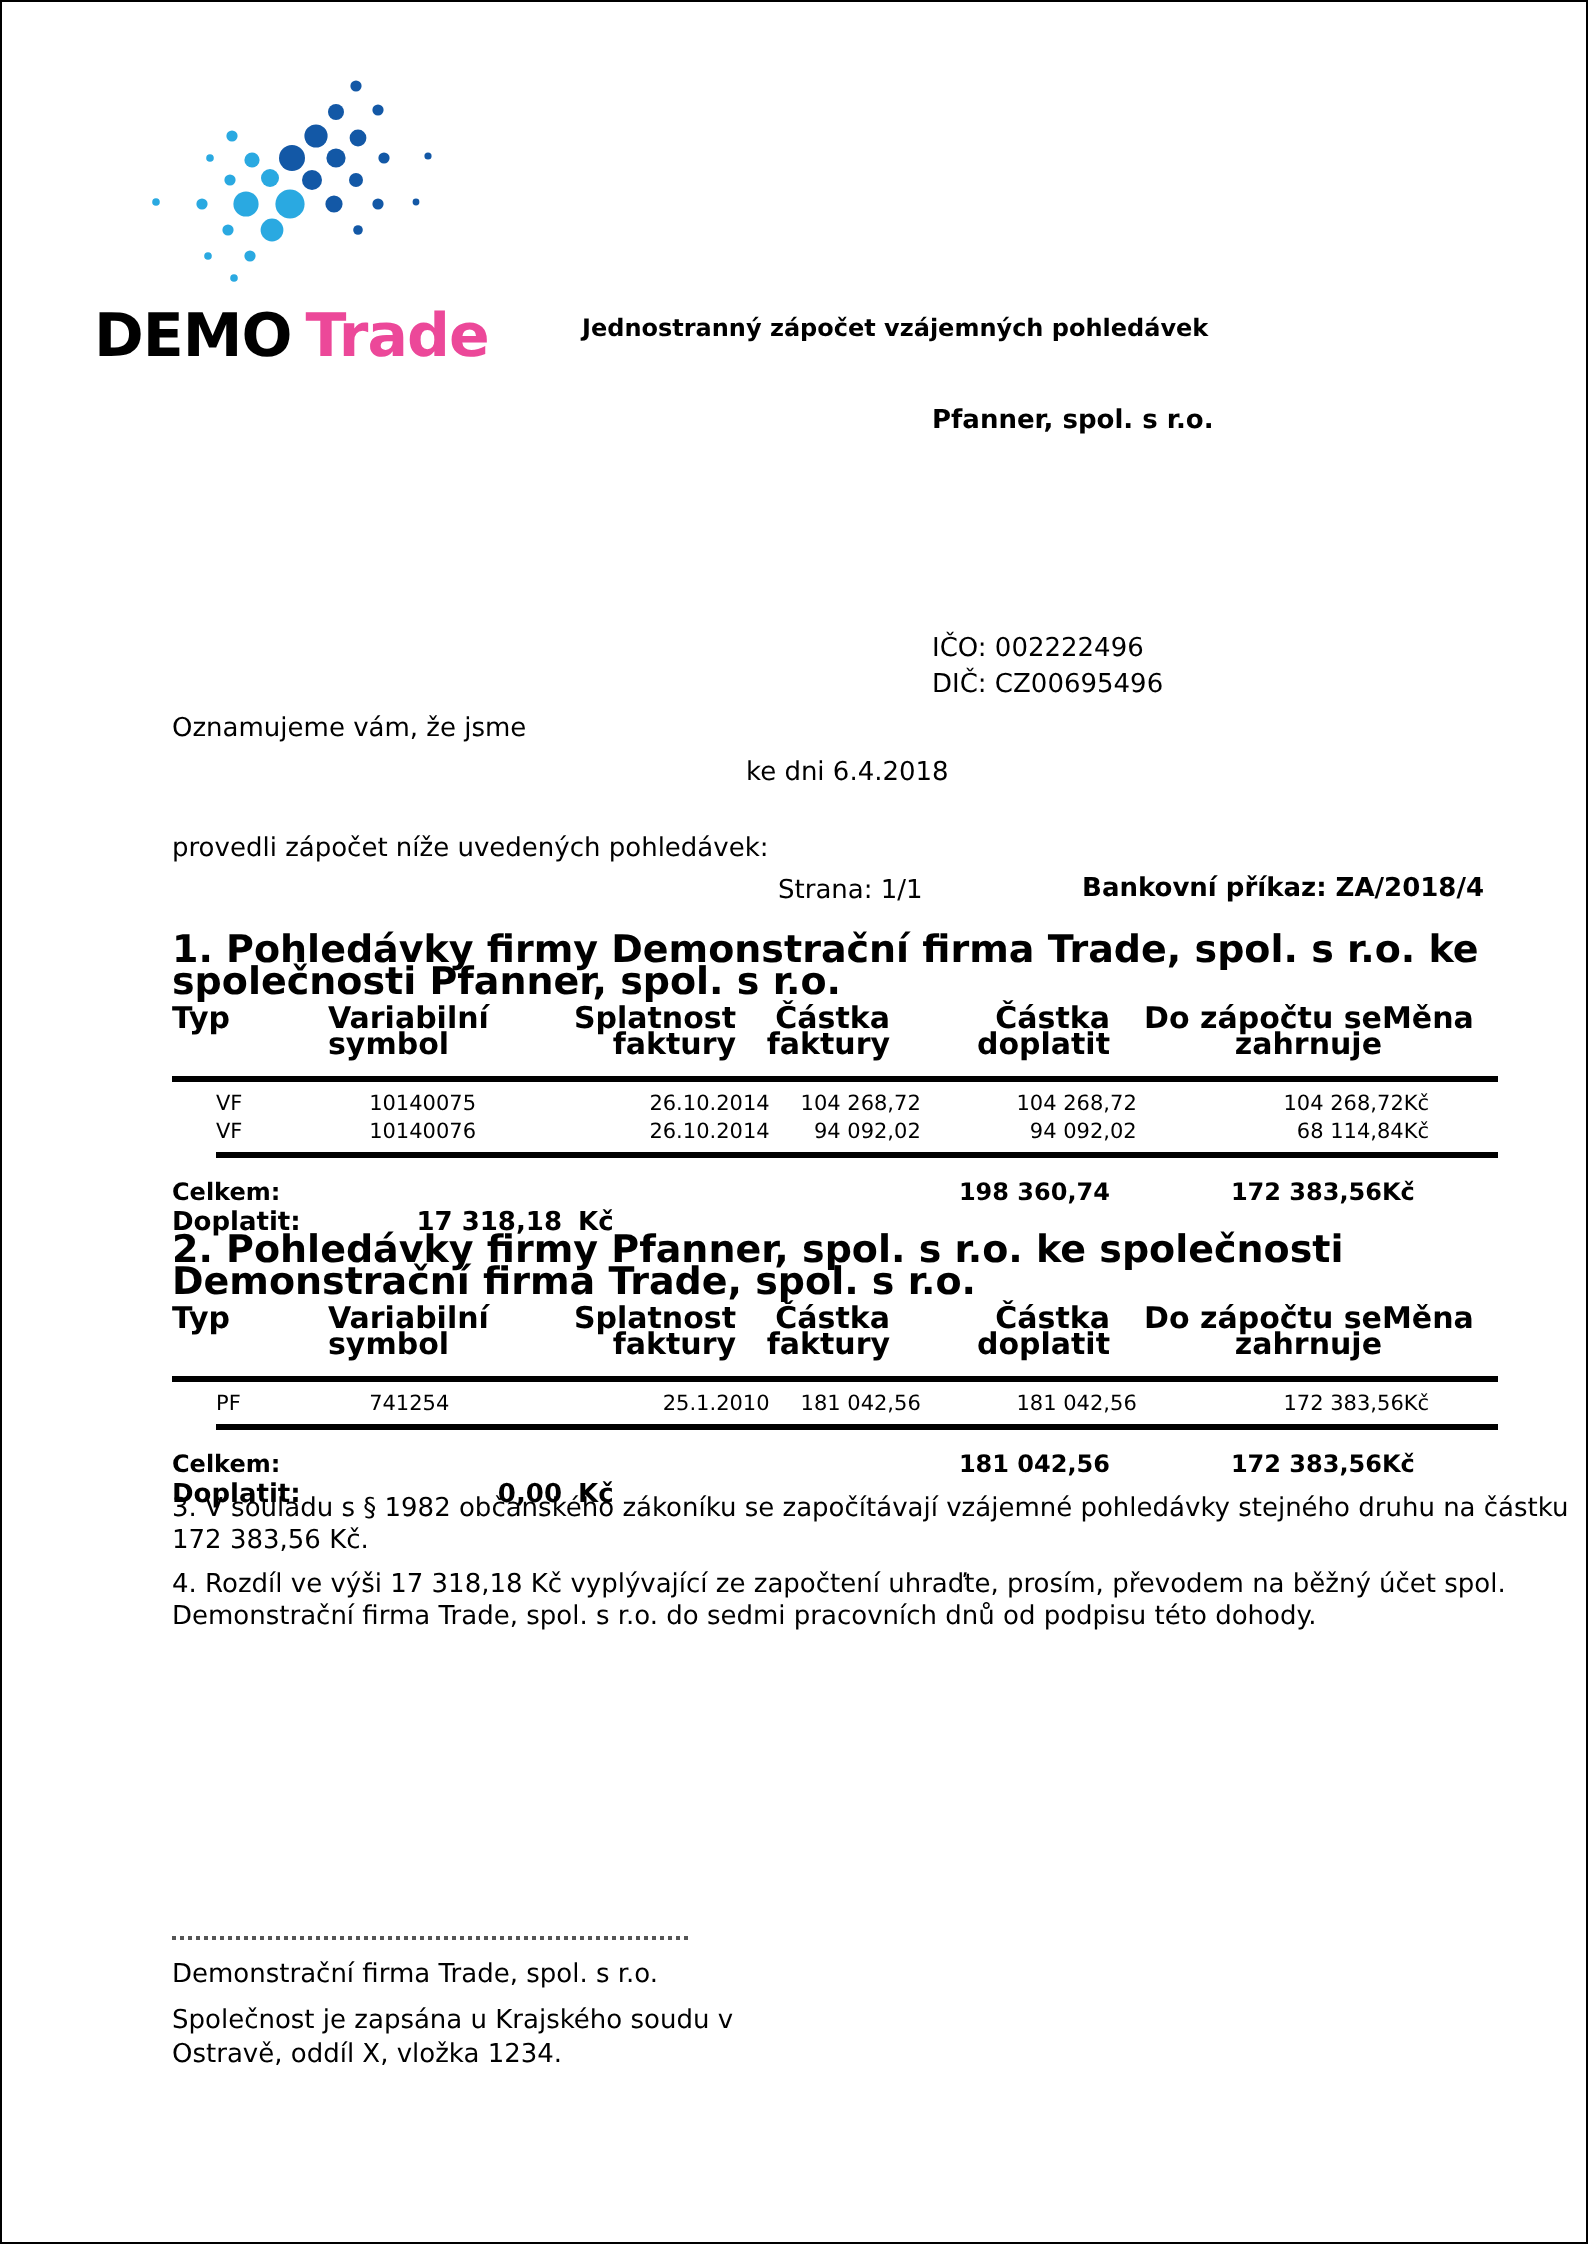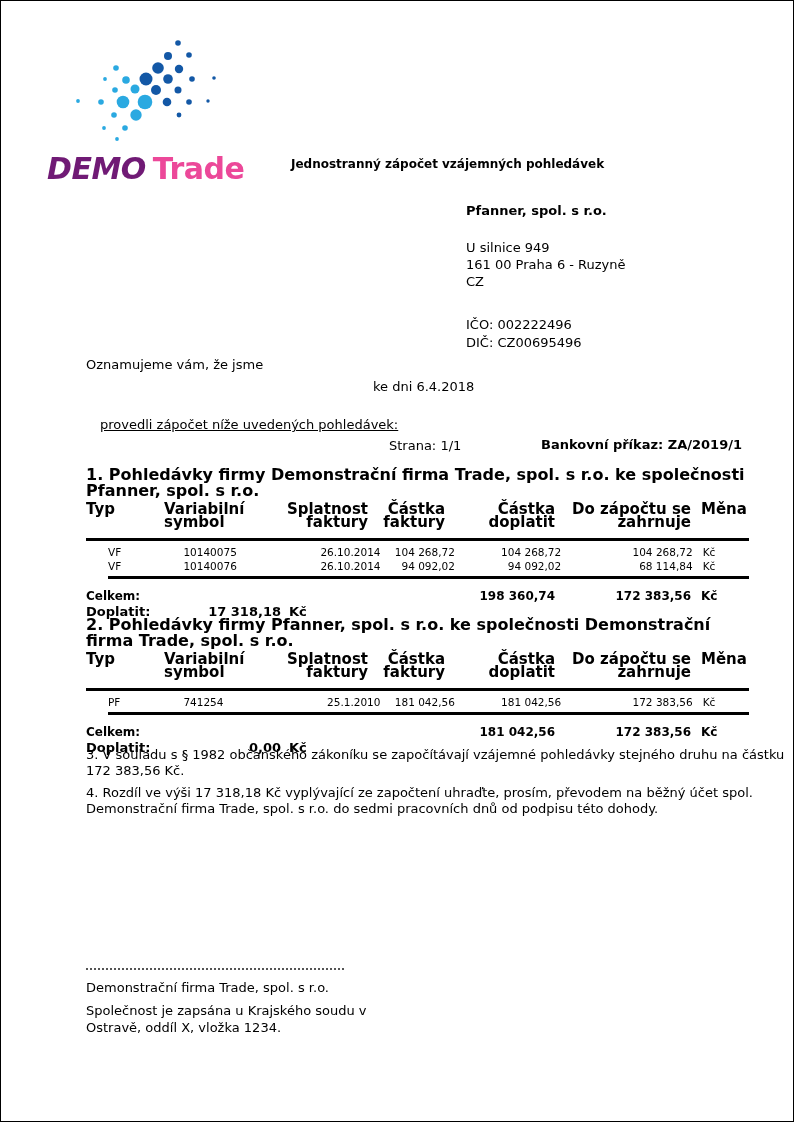--- a/index.html
+++ b/index.html
@@ -14,52 +14,52 @@
     font-family:"DejaVu Sans","Liberation Sans",sans-serif;
     color:#000;
     font-size:13px;
   }
 
   
   .logo-dots { position:absolute; left:0; top:0; width:240px; height:150px; }
   .dotD { fill:#1358A6; }
   .dotL { fill:#2AA9E1; }
   .logo-text { position:absolute; left:46px; top:150px; font-size:30px; font-weight:bold; letter-spacing:-0.5px; }
-  .logo-text .demo { color:#701a75;font-style:italic; }
+  .logo-text .demo { color:#000000; }
   .logo-text .trade { color:#ec4899; margin-left:7px; }
 
   
   .doc-title { position:absolute; left:290px; top:156px; width:490px; text-align:left; font-size:12px; font-weight:bold; }
   .recipient-name { position:absolute; left:465px; top:202px; font-weight:bold; }
   .recipient-address { position:absolute; left:465px; top:238px; line-height:17px; }
   .recipient-ids { position:absolute; left:465px; top:315px; line-height:18px; }
 
   .intro-1 { position:absolute; left:85px; top:356px; }
   .intro-date { position:absolute; left:372px; top:378px; }
-  .intro-2 { position:absolute; left:99px; top:416px;text-decoration:underline; }
+  .intro-2 { position:absolute; left:85px; top:416px; }
   .page-label { position:absolute; left:388px; top:437px; }
   .bank-order { position:absolute; right:51px; top:436px; font-weight:bold; }
 
   
   .tbl { position:absolute; left:85px; width:663px; }
   .tbl-1 { top:466px; }
   .tbl-2 { top:616px; }
-  .sec-title { font-weight:bold; font-size:16px; line-height:16px; margin-bottom:4px; }
+  .sec-title { font-weight:bold; font-size:19px; line-height:16px; margin-bottom:4px; }
   .trow { display:flex; align-items:flex-start; }
   .thead { font-weight:bold; font-size:15px; line-height:13px; padding-bottom:9px; border-bottom:3px solid #000; }
   .thead span { display:block; }
   .tbody { padding:4px 0 3px 0; border-bottom:3px solid #000;margin-left:22px; }
   .tbody .trow { font-size:10.5px; line-height:14px; }
   .c1 { width:78px; }
   .c2 { width:117px; }
   .c3 { width:87px; }
   .c4 { width:77px; }
   .c5 { width:110px; }
   .c6 { width:136px; }
-  .c7 { width:48px; padding-left:10px; }
+  .c7 { width:48px; }
   .num { text-align:right; }
   .cur { text-align:left; padding-left:8px; box-sizing:border-box; }
   .total-row { font-weight:bold; font-size:12px; line-height:16px; margin-top:9px; }
   .doplatit-row { font-weight:bold; font-size:13px; line-height:16px; }
 
   
   .para-3 { position:absolute; left:85px; top:746px; width:712px; line-height:16px; }
   .para-4 { position:absolute; left:85px; top:784px; width:712px; line-height:16px; }
 
   
@@ -102,35 +102,30 @@
     <circle class="dotL" cx="103" cy="127" r="1.9"></circle>
     <circle class="dotL" cx="124" cy="127" r="2.8"></circle>
     <circle class="dotL" cx="116" cy="138" r="1.9"></circle>
   </svg>
 
   <div class="logo-text"><span class="demo">DEMO</span><span class="trade">Trade</span></div>
 
   <div class="doc-title">Jednostranný zápočet vzájemných pohledávek</div>
 
   <div class="recipient-name">Pfanner, spol. s r.o.</div>
-  <div class="recipient-address">
-    <div>U silnice 949</div>
-    <div>161 00 Praha 6 - Ruzyně</div>
-    <div>CZ</div>
-  </div>
   <div class="recipient-ids">
     <div>IČO: 002222496</div>
     <div>DIČ: CZ00695496</div>
   </div>
 
   <div class="intro-1">Oznamujeme vám, že jsme</div>
   <div class="intro-date">ke dni 6.4.2018</div>
   <div class="intro-2">provedli zápočet níže uvedených pohledávek:</div>
   <div class="page-label">Strana: 1/1</div>
-  <div class="bank-order">Bankovní příkaz: ZA/2019/1</div>
+  <div class="bank-order">Bankovní příkaz: ZA/2018/4</div>
 
   <div class="tbl tbl-1">
     <div class="sec-title">1. Pohledávky firmy Demonstrační firma Trade, spol. s r.o. ke společnosti Pfanner, spol. s r.o.</div>
     <div class="trow thead">
       <div class="c1">
           <span>Typ</span>
           <span></span>
         </div>
       <div class="c2">
           <span>Variabilní</span>

